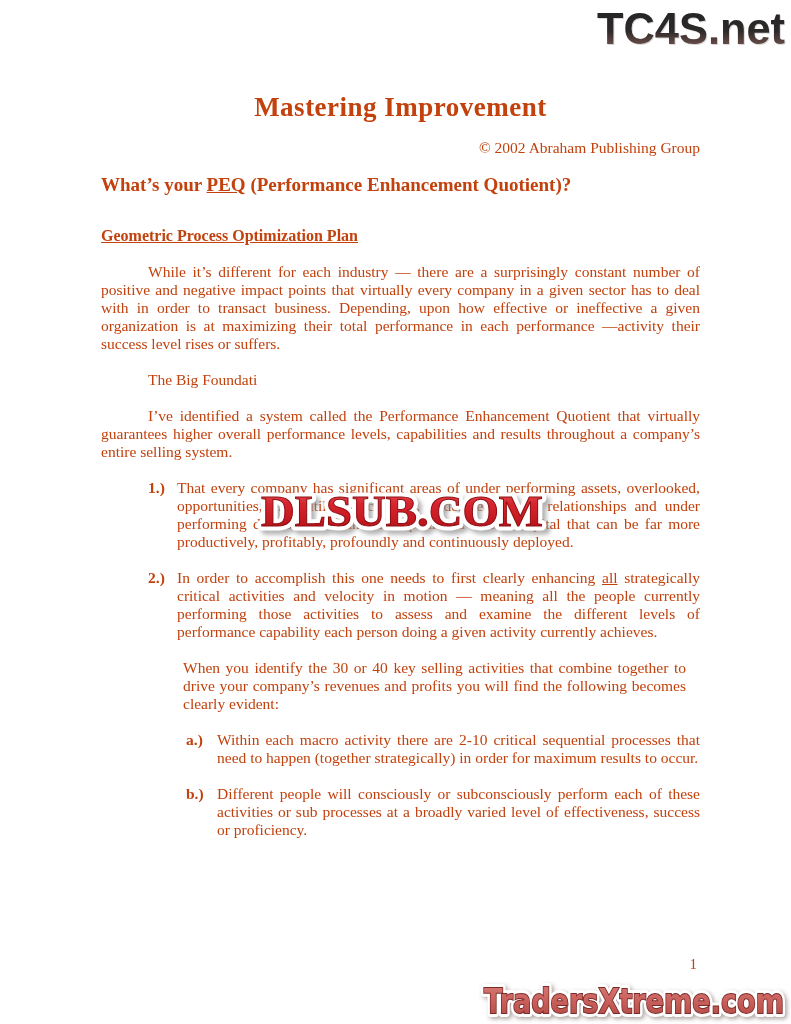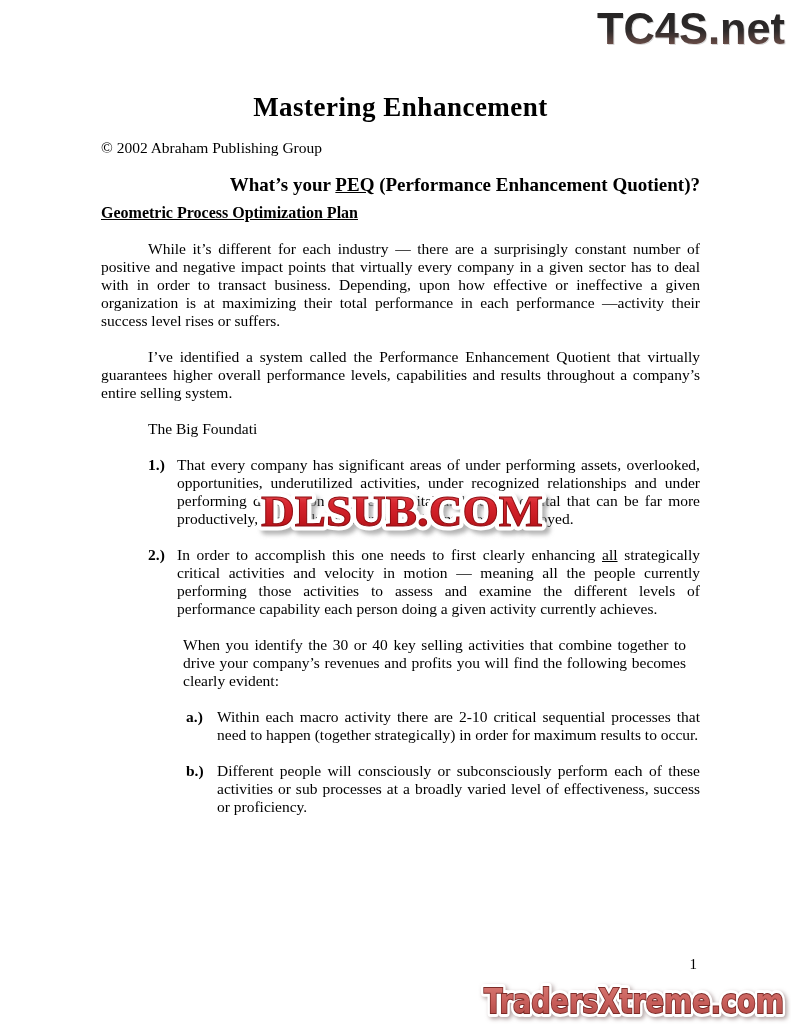--- a/index.html
+++ b/index.html
@@ -2,44 +2,44 @@
 <html><head>
 <meta charset="utf-8">
 <style>
   html,body { margin:0; padding:0; background:#ffffff; }
   .page {
     position:relative;
     width:791px; height:1024px;
     background:#ffffff;
     overflow:hidden;
     font-family:"Liberation Serif", serif;
-    color:#000000;
+    color:#c2410c;
   }
   .content {
     position:absolute;
     left:101px; top:92px;
     width:599px;
   }
   .doc-title {
     font-size:27px;
     font-weight:bold;
     text-align:center;
     margin:0 0 16px 0;
     letter-spacing:0.5px;
   }
   .copyright-line {
     font-size:15.5px;
-    text-align:left;
+    text-align:right;
     margin:0 0 17px 0;
   }
   .peq-heading {
     font-size:19px;
     font-weight:bold;
-    text-align:right;
-    margin:0 0 8px 0;
+    text-align:left;
+    margin:0 0 31px 0;
   }
   .peq-heading .u { text-decoration:underline; }
   .section-heading {
     font-size:16px;
     font-weight:bold;
     text-decoration:underline;
     margin:0 0 18px 0;
   }
   p.body {
     font-size:15.5px;
@@ -106,34 +106,34 @@
         <stop offset="0.55" stop-color="#2e2a2a"></stop>
         <stop offset="0.85" stop-color="#70514b"></stop>
         <stop offset="1" stop-color="#97756c"></stop>
       </linearGradient>
     </defs>
     <text x="5" y="41" font-family="Liberation Sans, sans-serif" font-weight="bold" font-size="45" fill="url(#gradTc4s)" textLength="188" lengthAdjust="spacingAndGlyphs">TC4S.net</text>
   </svg>
 
   <div class="content">
 
-    <h1 class="doc-title">Mastering Enhancement</h1>
+    <h1 class="doc-title">Mastering Improvement</h1>
 
     <div class="copyright-line">© 2002 Abraham Publishing Group</div>
 
     <h2 class="peq-heading"><span>What’s your </span><span class="u">PEQ</span><span> (Performance Enhancement Quotient)?</span></h2>
 
     <h3 class="section-heading">Geometric Process Optimization Plan</h3>
 
 
     <p class="body indent">While it’s different for each industry — there are a surprisingly constant number of positive and negative impact points that virtually every company in a given sector has to deal with in order to transact business.  Depending, upon how effective or ineffective a given organization is at maximizing their total performance in each performance —activity their success level rises or suffers.</p>
 
+    <p class="body indent">The Big Foundati</p>
+
     <p class="body indent">I’ve identified a system called the Performance Enhancement Quotient that virtually guarantees higher overall performance levels, capabilities and results throughout a company’s entire selling system.</p>
-
-    <p class="body indent">The Big Foundati</p>
 
     <div class="num-item">
       <span class="marker">1.)</span>
       <span class="itext"><span>That every company has significant areas of under performing assets, overlooked, opportunities, underutilized activities, under recognized relationships and under performing distribution channels, capital and human capital that can be far more productively, profitably, profoundly and continuously deployed.</span><u></u><span></span></span>
     </div>
 
     <div class="num-item">
       <span class="marker">2.)</span>
       <span class="itext"><span>In order to accomplish this one needs to first clearly enhancing </span><u>all</u><span> strategically critical activities and velocity in motion — meaning all the people currently performing those activities to assess and examine the different levels of performance capability each person doing a given activity currently achieves.</span></span>
     </div>

